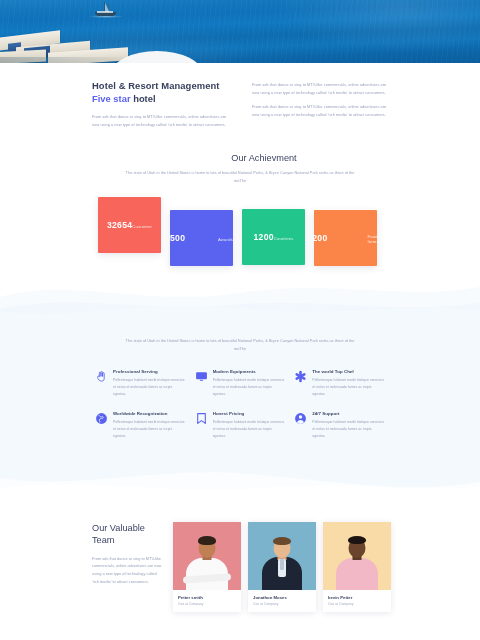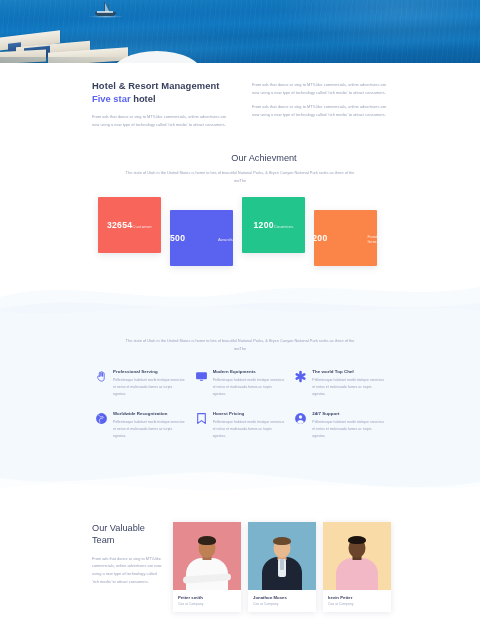--- a/index.html
+++ b/index.html
@@ -99,21 +99,21 @@
   .stats { position:relative; height:78px; margin-top:13px; }
   .stat {
     position:absolute; width:63px; height:56px; border-radius:1px;
     display:flex; align-items:center; justify-content:center;
     box-shadow:0 2px 7px rgba(60,70,110,.13);
   }
   .stat .num { color:#fff; font-size:8.6px; font-weight:bold; letter-spacing:.3px; }
   .stat .lbl { color:rgba(255,255,255,.82); font-size:4.2px; margin-top:2px; letter-spacing:.2px; }
   .s1 { left:98px;  top:0px; }
   .s2 { left:170px; top:13px;justify-content:space-between; }
-  .s3 { left:242px; top:0px; }
+  .s3 { left:242px; top:12px; }
   .s4 { left:314px; top:13px; }
 
   
   .wave-wrap { position:relative; width:480px; height:58px; margin-top:-4px; }
   .wave { position:absolute; left:0; width:480px; }
   .waveA { top:0;  height:46px; }
   .waveB { top:8px; height:50px; }
   .waveC { top:20px; height:38px; }
 
   

